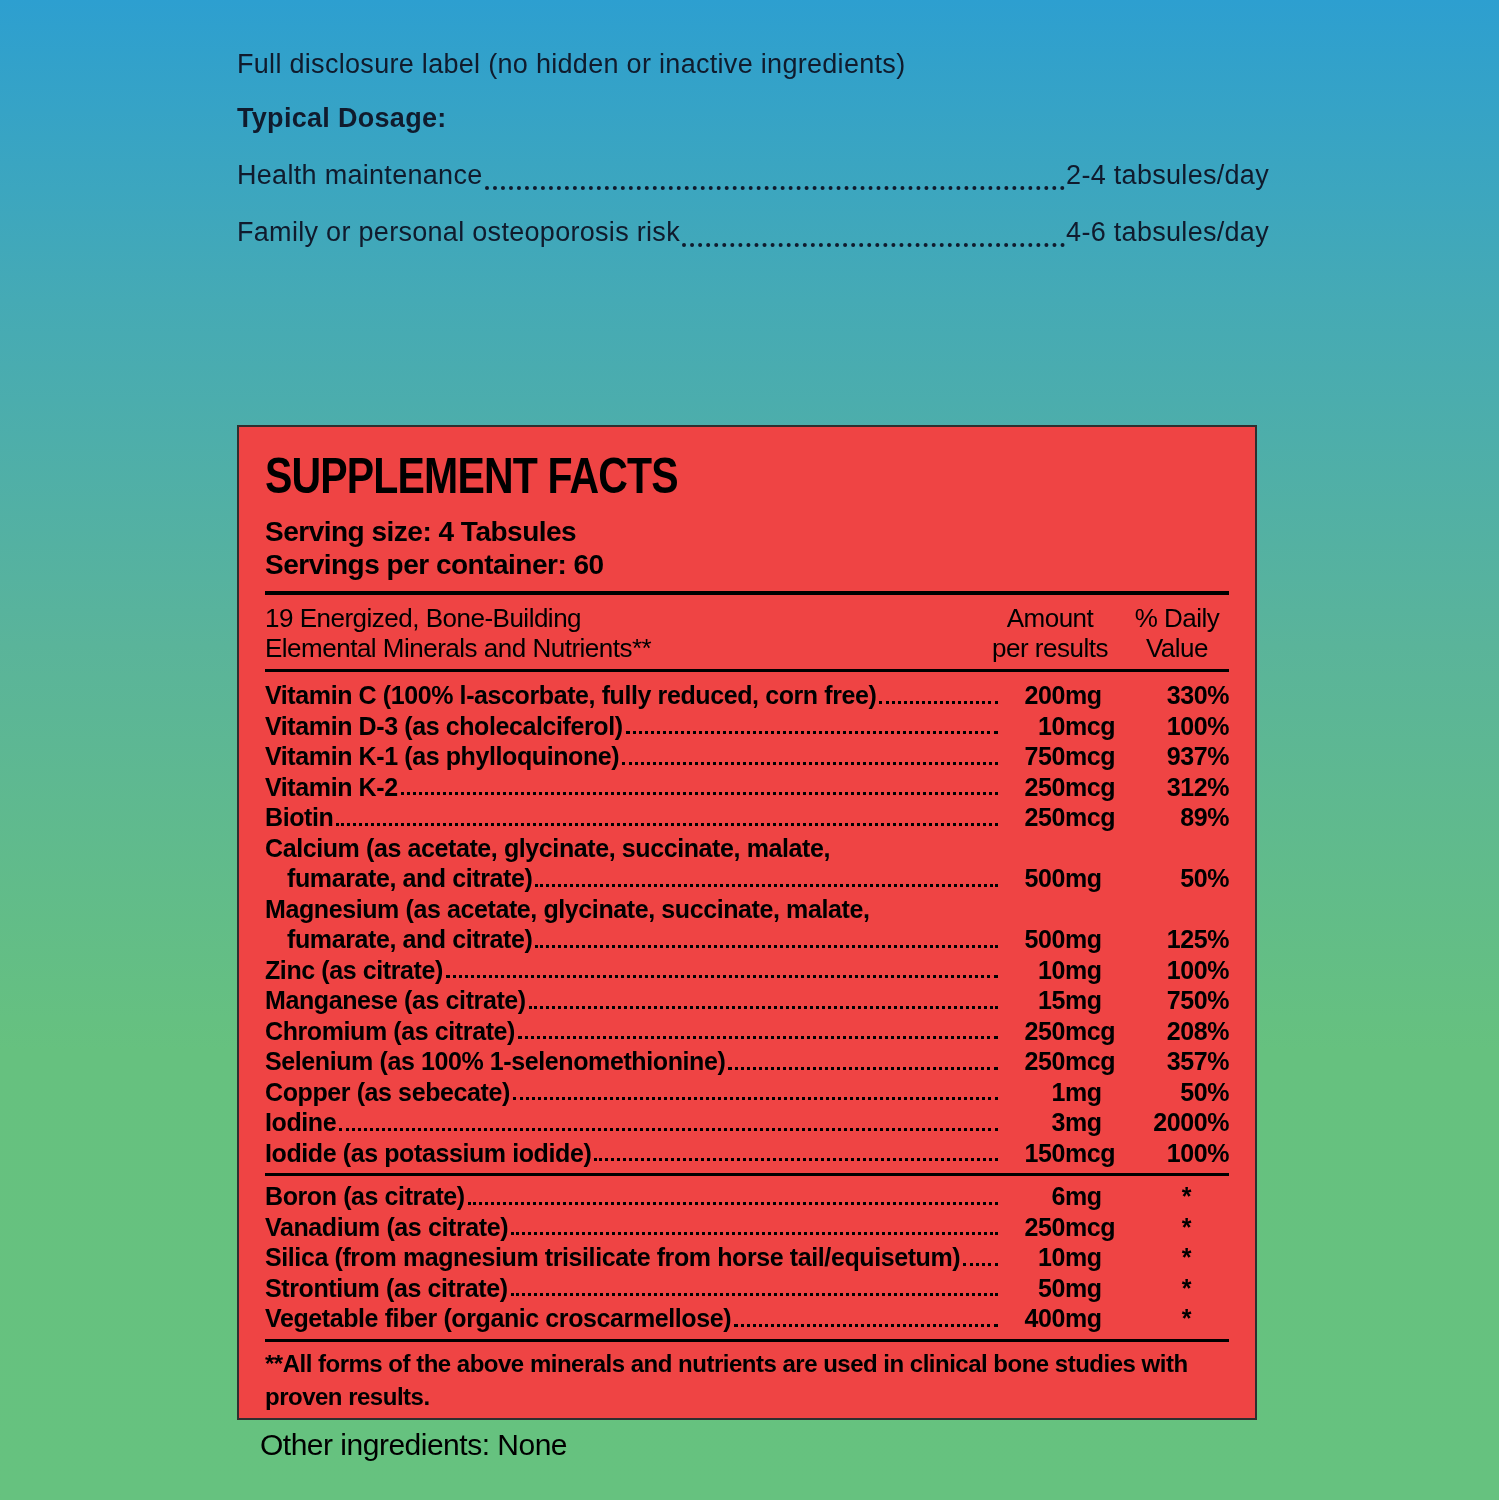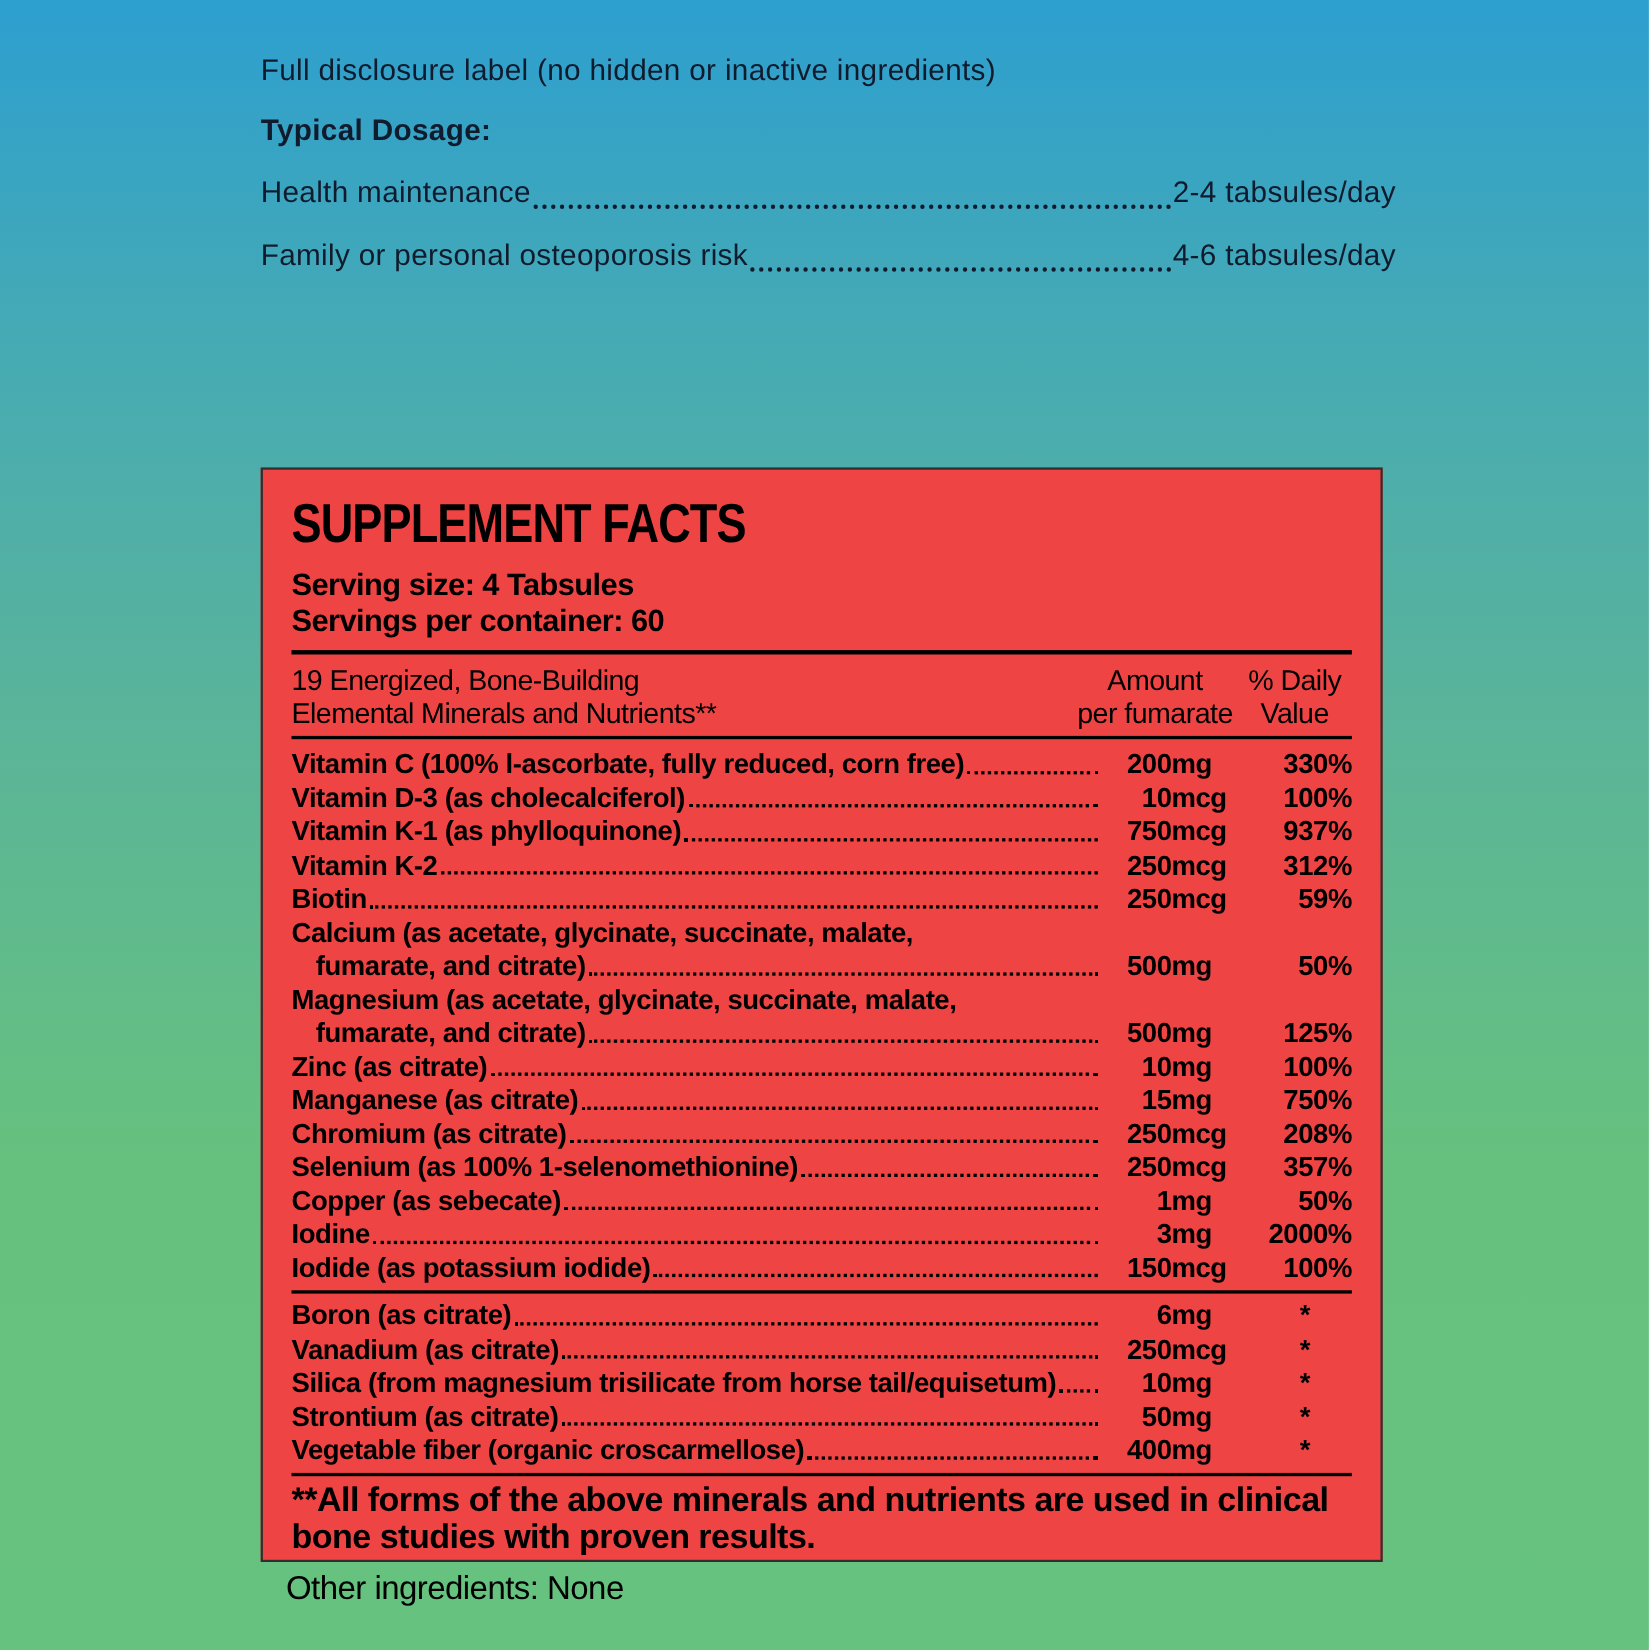--- a/index.html
+++ b/index.html
@@ -40,21 +40,21 @@
   .hdr .c-dv{width:104px;text-align:center;}
   .rows{font-size:25px;line-height:30.5px;font-weight:bold;letter-spacing:-.4px;}
   .row{display:flex;align-items:baseline;}
   .nm{white-space:nowrap;}
   .ind{padding-left:22px;}
   .leader{flex:1;border-bottom:3px dotted #000;align-self:flex-end;margin:0 5px 7px 3px;min-width:14px;}
   .amt{width:62px;text-align:right;flex:none;}
   .unit{width:60px;text-align:left;padding-left:0;flex:none;box-sizing:border-box;}
   .dv{width:104px;text-align:right;flex:none;}
   .dv.star{padding-right:38px;box-sizing:border-box;}
-  .foot{font-size:31px;line-height:33px;font-weight:bold;letter-spacing:-.5px;margin:2px 0 0 0;}
+  .foot{font-size:24px;line-height:33px;font-weight:bold;letter-spacing:-.5px;margin:2px 0 0 0;}
   
   .other{
     position:absolute;left:260px;top:1428px;color:#000;
     font-size:30px;font-weight:normal;letter-spacing:-.5px;
   }
 </style>
 </head>
 <body>
 
 <div class="intro">
@@ -77,21 +77,21 @@
   <div class="serving">Serving size: 4 Tabsules</div>
   <div class="serving">Servings per container: 60</div>
   <div class="rule rule-thick"></div>
   <div class="hdr">
     <div class="left">
       <div>19 Energized, Bone-Building</div>
       <div>Elemental Minerals and Nutrients**</div>
     </div>
     <div class="c-amt">
       <div>Amount</div>
-      <div>per fumarate</div>
+      <div>per results</div>
     </div>
     <div class="c-dv">
       <div>% Daily</div>
       <div>Value</div>
     </div>
   </div>
   <div class="rule rule-thin"></div>
 
   <div class="rows">
   <div class="row-wrap">
@@ -137,21 +137,21 @@
     </div>
 
   </div>
 
   <div class="row-wrap">
     <div class="row l1">
       <span class="nm">Biotin</span>
       <span class="leader"></span>
       <span class="amt">250</span>
       <span class="unit">mcg</span>
-      <span class="dv">59%</span>
+      <span class="dv">89%</span>
     </div>
 
   </div>
 
   <div class="row-wrap">
     <div class="row l1">
       <span class="nm">Calcium (as acetate, glycinate, succinate, malate,</span>
 
     </div>
     <div class="row l2">

